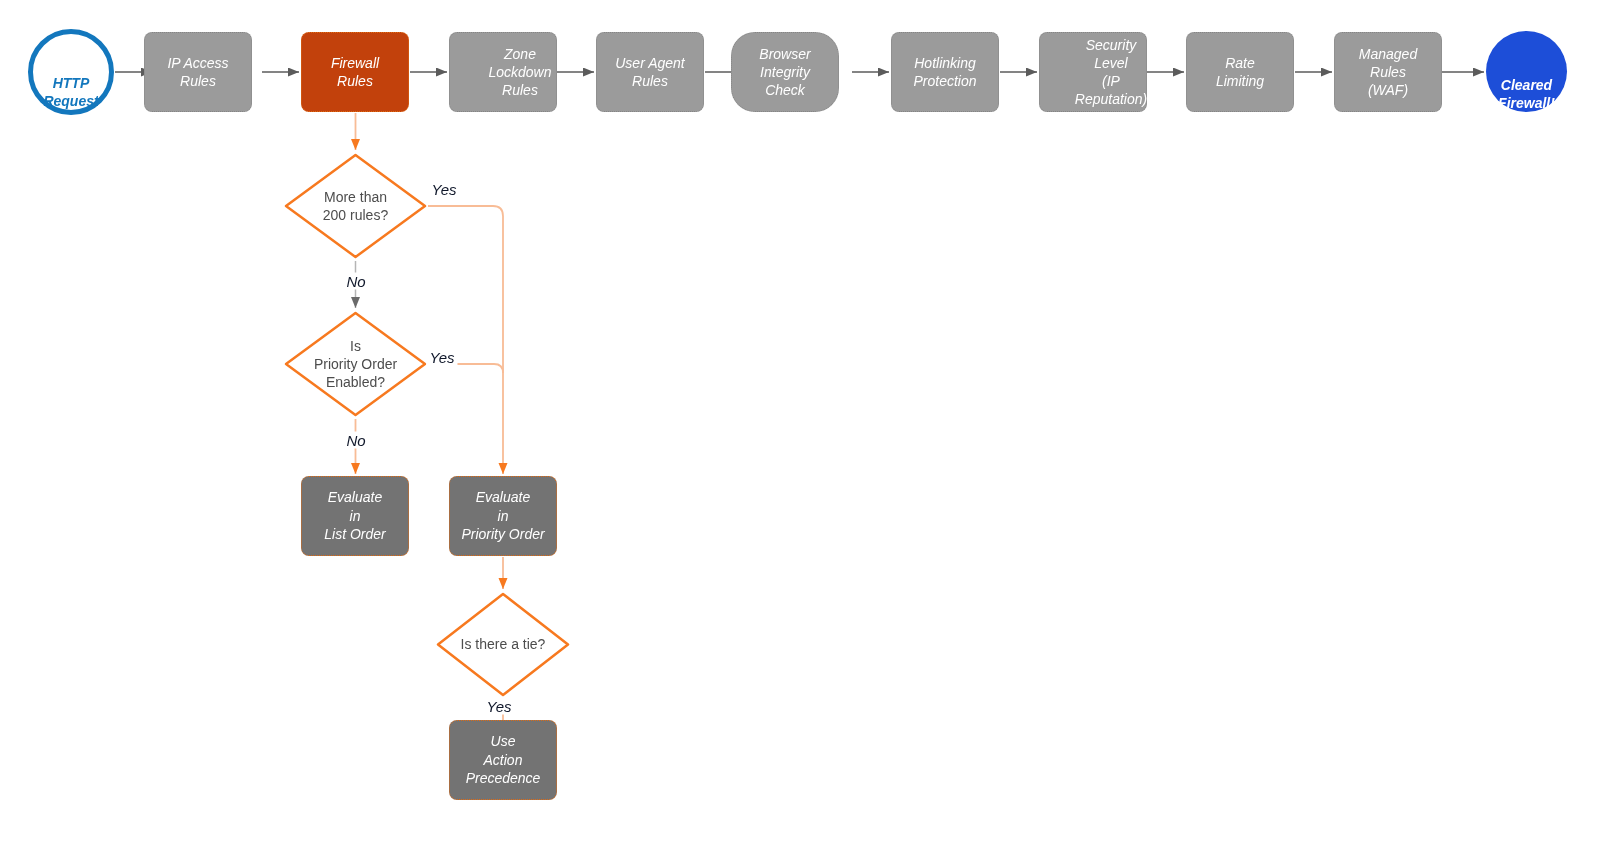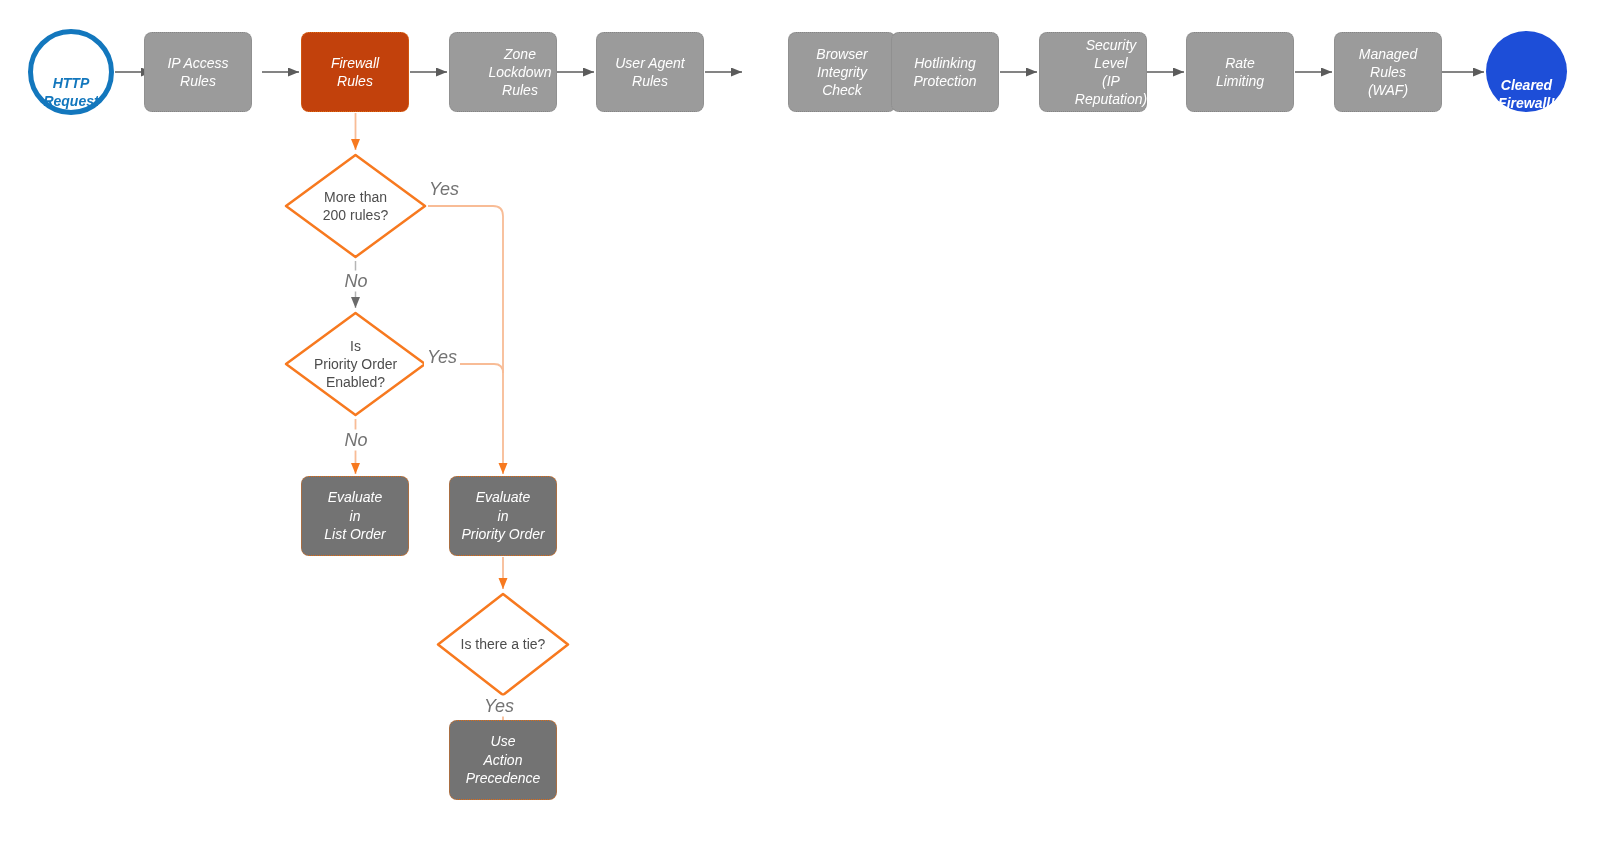--- a/index.html
+++ b/index.html
@@ -41,21 +41,21 @@
   .decision svg{position:absolute;left:0;top:0;}
   .decision .dlabel{
     position:absolute;left:0;top:0;width:100%;height:100%;
     display:flex;align-items:center;justify-content:center;text-align:center;
     color:#4d4d4d;font-size:14px;line-height:1.3;white-space:pre-line;
   }
 
   
   .edge-label{
     position:absolute;transform:translate(-50%,-50%);
-    font-style:italic;font-size:18px;color:#737373;background:#ffffff;padding:0 3px;
+    font-style:italic;font-size:15px;color:#0f172a;background:#ffffff;padding:0 3px;
   }
 </style>
 </head>
 <body>
 
 <div class="canvas">
 
   <svg class="edges" width="1600" height="858" viewBox="0 0 1600 858">
     <defs>
       <marker id="ah-gray" markerUnits="userSpaceOnUse" markerWidth="12" markerHeight="10" refX="11" refY="4.5" orient="auto">
@@ -102,21 +102,21 @@
 
   <div class="step gray" style="left:144px;">IP Access
 Rules</div>
   <div class="step orange" style="left:301px;">Firewall
 Rules</div>
   <div class="step gray" style="left:449px;padding-left:34px;">Zone
 Lockdown
 Rules</div>
   <div class="step gray" style="left:596px;">User Agent
 Rules</div>
-  <div class="step gray" style="left:788px;">Browser
+  <div class="step gray" style="left:731px;border-radius:24px;">Browser
 Integrity
 Check</div>
   <div class="step gray" style="left:891px;">Hotlinking
 Protection</div>
   <div class="step gray" style="left:1039px;padding-left:36px;">Security
 Level
 (IP Reputation)</div>
   <div class="step gray" style="left:1186px;">Rate
 Limiting</div>
   <div class="step gray" style="left:1334px;">Managed

